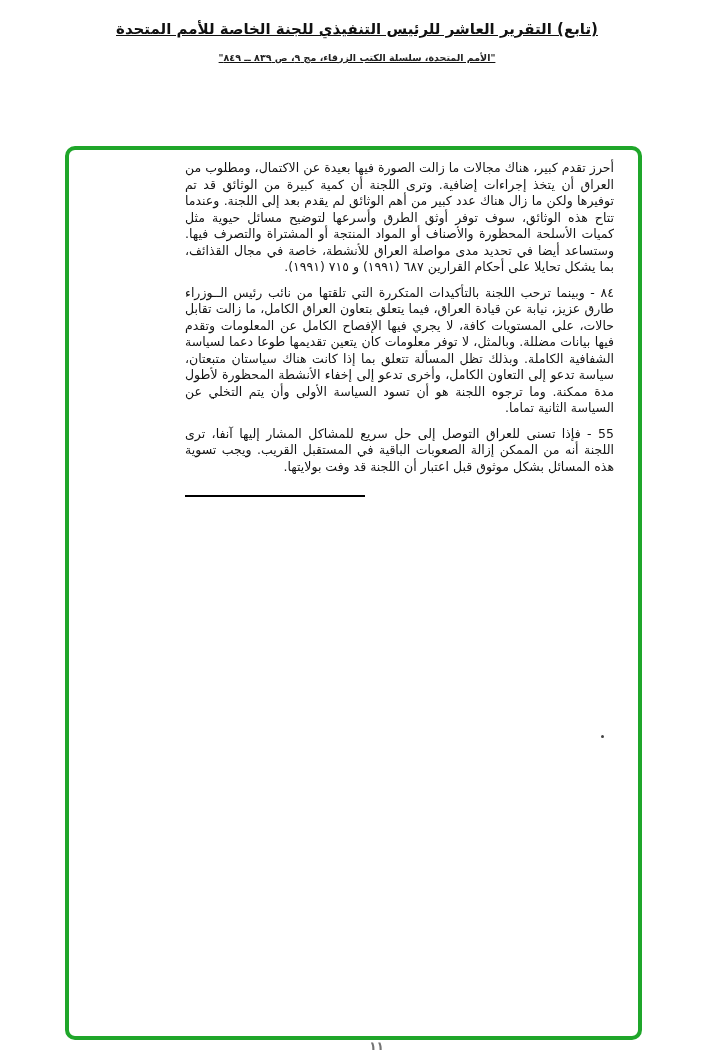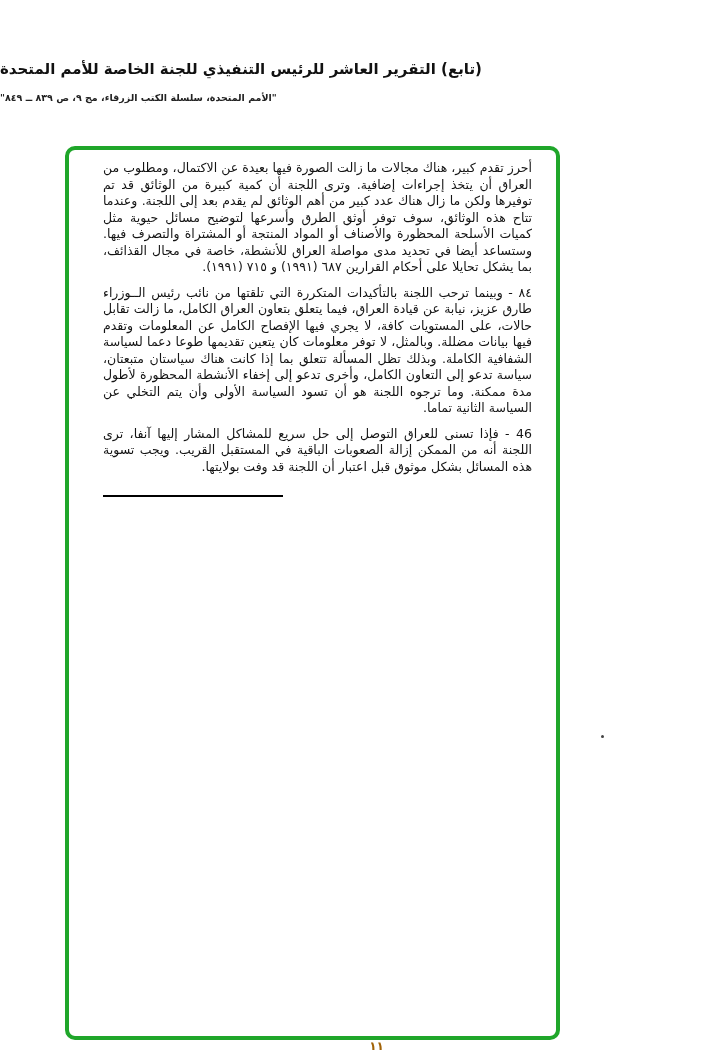--- a/index.html
+++ b/index.html
@@ -13,23 +13,24 @@
     overflow: hidden;
   }
   .page {
     position: relative;
     width: 714px;
     height: 1056px;
     background: #ffffff;
   }
   .doc-header {
     direction: rtl;
-    text-align: left;
-    padding-top: 60px;
+    text-align: center;
+    padding-top: 20px;
     color: #111;
+    text-decoration: underline;
   }
   .doc-title {
     font-size: 15px;
     font-weight: bold;
     line-height: 1.3;
   }
   .doc-date {
     font-size: 13px;
     font-weight: bold;
     margin-top: 14px;
@@ -38,21 +39,21 @@
   .doc-source {
     font-size: 9.5px;
     font-weight: bold;
     margin-top: 12px;
     color: #222;
   }
   .green-box {
     position: absolute;
     left: 65px;
     top: 146px;
-    width: 495px;
+    width: 577px;
     height: 894px;
     border: 4px solid #1fa62a; 
     border-radius: 10px;
     background: #ffffff;
   }
   .text-block {
     direction: rtl;
     position: absolute;
     top: 10px;
     right: 24px;
@@ -84,39 +85,39 @@
   .doc-footer {
     position: absolute;
     left: 0;
     bottom: 2px;
     width: 714px;
     text-align: center;
   }
   .page-num {
     font-size: 12px;
     font-weight: bold;
-    color: #a16207;
+    color: #737373;
     margin-left: 39px;
   }
 </style>
 </head>
 <body>
 
 <div class="page">
 
   <header class="doc-header">
     <div class="doc-title">(تابع) التقرير العاشر للرئيس التنفيذي للجنة الخاصة للأمم المتحدة</div>
     <div class="doc-source">"الأمم المتحدة، سلسلة الكتب الزرقاء، مج ٩، ص ٨٣٩ ــ ٨٤٩"</div>
   </header>
 
   <section class="green-box" style="border-color: rgb(31, 166, 42);">
     <div class="text-block">
       <p>أحرز تقدم كبير، هناك مجالات ما زالت الصورة فيها بعيدة عن الاكتمال، ومطلوب من العراق أن يتخذ إجراءات إضافية. وترى اللجنة أن كمية كبيرة من الوثائق قد تم توفيرها ولكن ما زال هناك عدد كبير من أهم الوثائق لم يقدم بعد إلى اللجنة. وعندما تتاح هذه الوثائق، سوف توفر أوثق الطرق وأسرعها لتوضيح مسائل حيوية مثل كميات الأسلحة المحظورة والأصناف أو المواد المنتجة أو المشتراة والتصرف فيها. وستساعد أيضا في تحديد مدى مواصلة العراق للأنشطة، خاصة في مجال القذائف، بما يشكل تحايلا على أحكام القرارين ٦٨٧ (١٩٩١) و ٧١٥ (١٩٩١).</p>
       <p>٨٤ - وبينما ترحب اللجنة بالتأكيدات المتكررة التي تلقتها من نائب رئيس الــوزراء طارق عزيز، نيابة عن قيادة العراق، فيما يتعلق بتعاون العراق الكامل، ما زالت تقابل حالات، على المستويات كافة، لا يجري فيها الإفصاح الكامل عن المعلومات وتقدم فيها بيانات مضللة. وبالمثل، لا توفر معلومات كان يتعين تقديمها طوعا دعما لسياسة الشفافية الكاملة. وبذلك تظل المسألة تتعلق بما إذا كانت هناك سياستان متبعتان، سياسة تدعو إلى التعاون الكامل، وأخرى تدعو إلى إخفاء الأنشطة المحظورة لأطول مدة ممكنة. وما ترجوه اللجنة هو أن تسود السياسة الأولى وأن يتم التخلي عن السياسة الثانية تماما.</p>
-      <p>46 - فإذا تسنى للعراق التوصل إلى حل سريع للمشاكل المشار إليها آنفا، ترى اللجنة أنه من الممكن إزالة الصعوبات الباقية في المستقبل القريب. ويجب تسوية هذه المسائل بشكل موثوق قبل اعتبار أن اللجنة قد وفت بولايتها.</p>
+      <p>55 - فإذا تسنى للعراق التوصل إلى حل سريع للمشاكل المشار إليها آنفا، ترى اللجنة أنه من الممكن إزالة الصعوبات الباقية في المستقبل القريب. ويجب تسوية هذه المسائل بشكل موثوق قبل اعتبار أن اللجنة قد وفت بولايتها.</p>
       <div class="separator"></div>
     </div>
     <div class="stray"></div>
   </section>
 
   <footer class="doc-footer">
     <span class="page-num">١١</span>
   </footer>
 
 </div>

